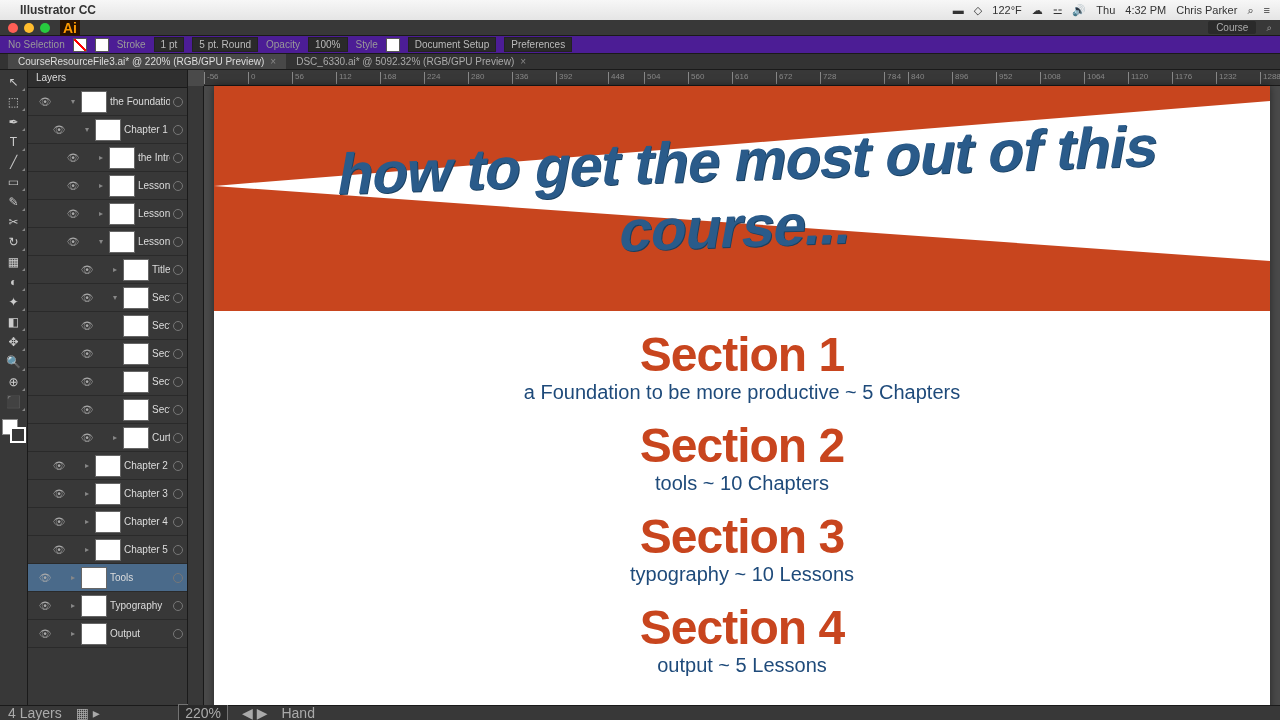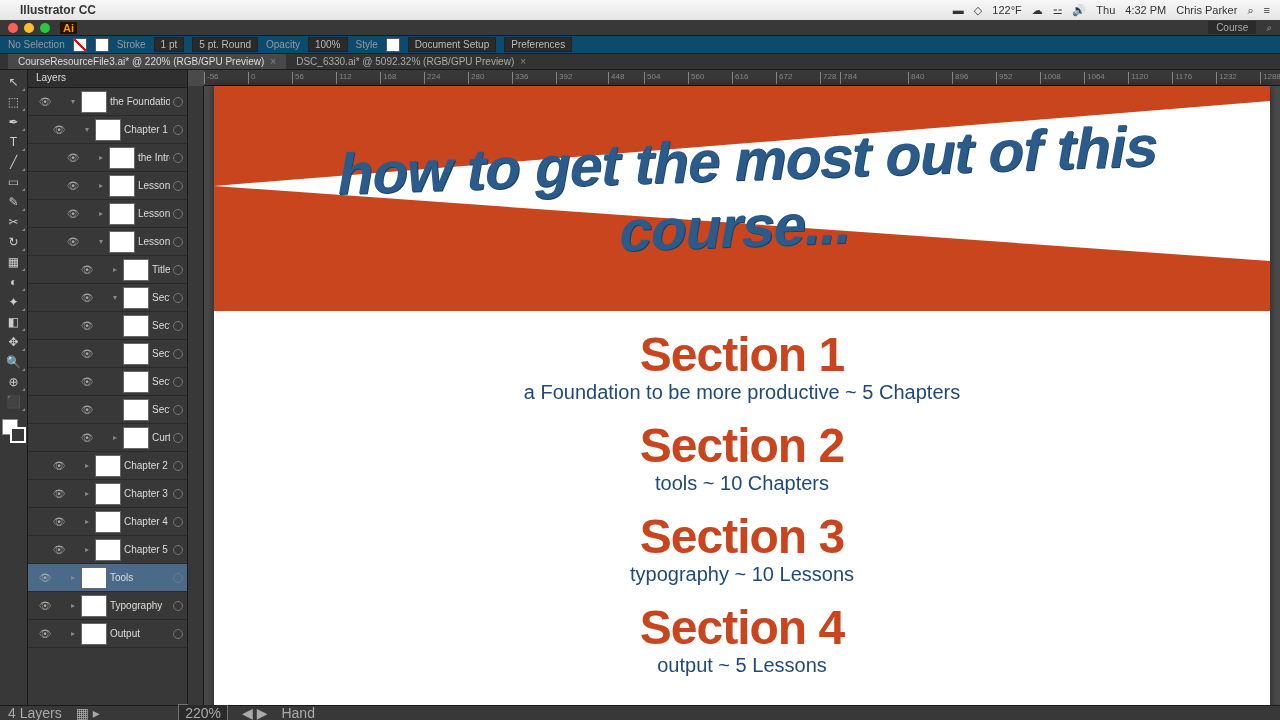--- a/index.html
+++ b/index.html
@@ -14,21 +14,21 @@
 .mac-menubar .right span { display:inline-flex; align-items:center; }
 
 
 .app-bar { height:16px; background:#383838; border-bottom:1px solid #1a1a1a; display:flex; align-items:center; padding:0 8px; font-size:10px; color:#aaa; }
 .traffic { display:flex; gap:6px; margin-right:10px; }
 .traffic span { width:10px; height:10px; border-radius:50%; }
 .tl-red{background:#ff5f56;} .tl-yellow{background:#ffbd2e;} .tl-green{background:#27c93f;}
 .app-bar .flex-right{ margin-left:auto; display:flex; gap:10px; align-items:center;}
 .app-bar .course-label{ background:#2a2a2a; padding:1px 8px; border-radius:2px; }
 
-.control-bar { height:18px; background:#0c4a6e; border-bottom:1px solid #1a1a1a; display:flex; align-items:center; padding:0 8px; font-size:10px; color:#aaa; gap:8px;}
+.control-bar { height:18px; background:#4c1d95; border-bottom:1px solid #1a1a1a; display:flex; align-items:center; padding:0 8px; font-size:10px; color:#aaa; gap:8px;}
 .control-bar .field{ background:#2a2a2a; padding:1px 6px; border:1px solid #222; color:#bbb; }
 .control-bar .label{ color:#999; }
 .control-bar .swatch{ width:14px; height:14px; border:1px solid #555; background:#fff; }
 .control-bar .swatch.none{ background:linear-gradient(to top right,transparent 45%,red 45%,red 55%,transparent 55%),#fff; }
 
 .tab-bar { height:16px; background:#333; border-bottom:1px solid #1a1a1a; display:flex; align-items:center; padding:0 8px; font-size:10px; color:#aaa;}
 .tab-bar .tab{ padding:0 10px; height:100%; display:flex; align-items:center; }
 .tab-bar .tab.active{ background:#484848; color:#ddd; }
 .tab-bar .tab .x{ margin-left:6px; color:#888; }
 
@@ -102,21 +102,21 @@
     <span>≡</span>
   </div>
 </div>
 
 <div class="app-bar">
   <div class="traffic">
     <span class="tl-red"></span>
     <span class="tl-yellow"></span>
     <span class="tl-green"></span>
   </div>
-  <span style="background:#2a1200;color:#ff9a00;padding:0 3px;font-weight:bold;font-size:11px;">Ai</span>
+  <span style="background:#2a1200;color:#ff9a00;padding:0 3px;font-weight:bold;font-size:14px;">Ai</span>
   <div class="flex-right">
     <span class="course-label">Course</span>
     <span>⌕</span>
   </div>
 </div>
 
 <div class="control-bar">
   <span class="label">No Selection</span>
   <span class="swatch none"></span>
   <span class="swatch"></span>
@@ -399,21 +399,21 @@
         <span class="tick" style="left: 220px;">224</span>
         <span class="tick" style="left: 264px;">280</span>
         <span class="tick" style="left: 308px;">336</span>
         <span class="tick" style="left: 352px;">392</span>
         <span class="tick" style="left: 396px; margin-left: 8px;">448</span>
         <span class="tick" style="left: 440px;">504</span>
         <span class="tick" style="left: 484px;">560</span>
         <span class="tick" style="left: 528px;">616</span>
         <span class="tick" style="left: 572px;">672</span>
         <span class="tick" style="left: 616px;">728</span>
-        <span class="tick" style="left: 636px; font-family: Liberation Mono, monospace;">784</span>
+        <span class="tick" style="left: 680px; font-family: Liberation Mono, monospace;">784</span>
         <span class="tick" style="left: 704px;">840</span>
         <span class="tick" style="left: 748px;">896</span>
         <span class="tick" style="left: 792px;">952</span>
         <span class="tick" style="left: 836px;">1008</span>
         <span class="tick" style="left: 880px;">1064</span>
         <span class="tick" style="left: 924px;">1120</span>
         <span class="tick" style="left: 968px;">1176</span>
         <span class="tick" style="left: 1012px;">1232</span>
         <span class="tick" style="left: 1056px;">1288</span>
       </div>

